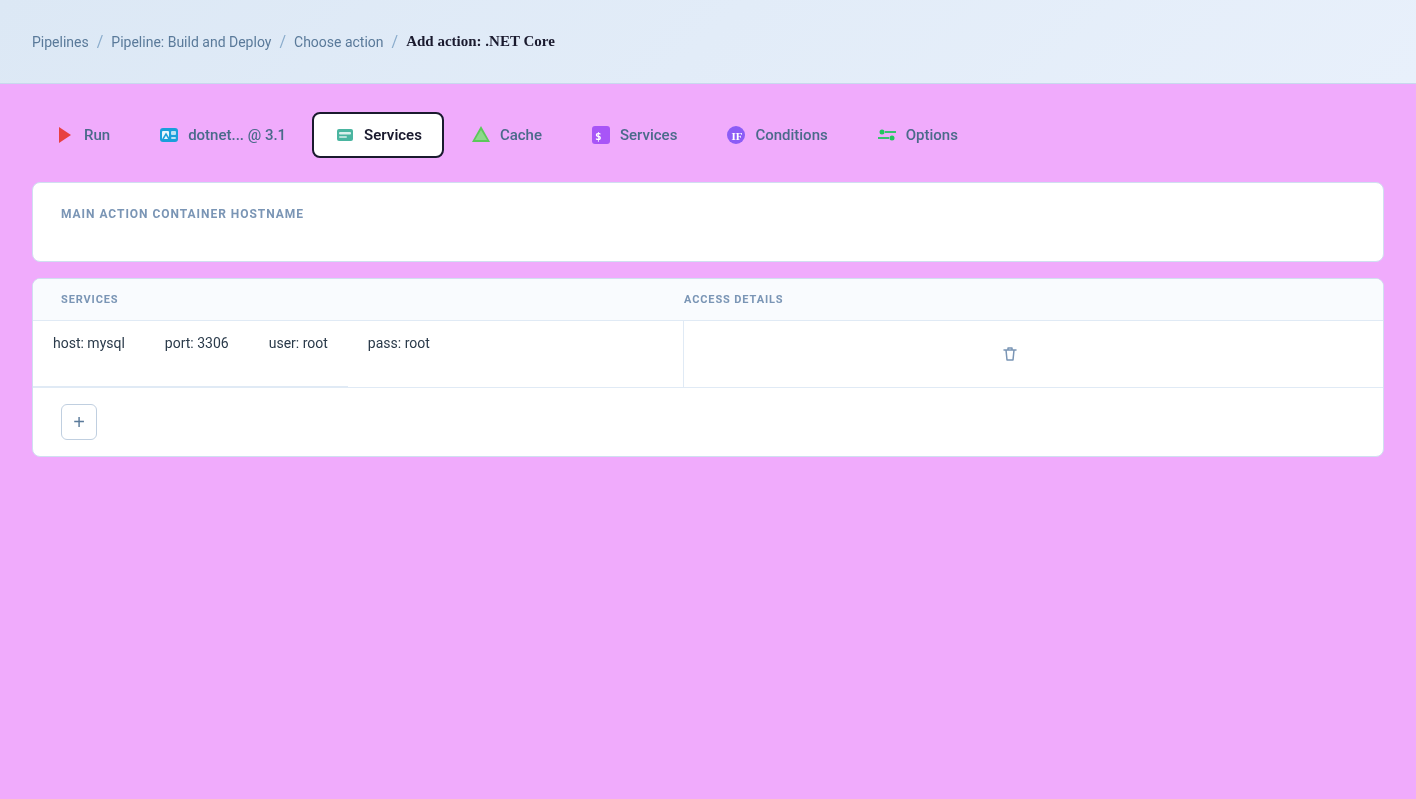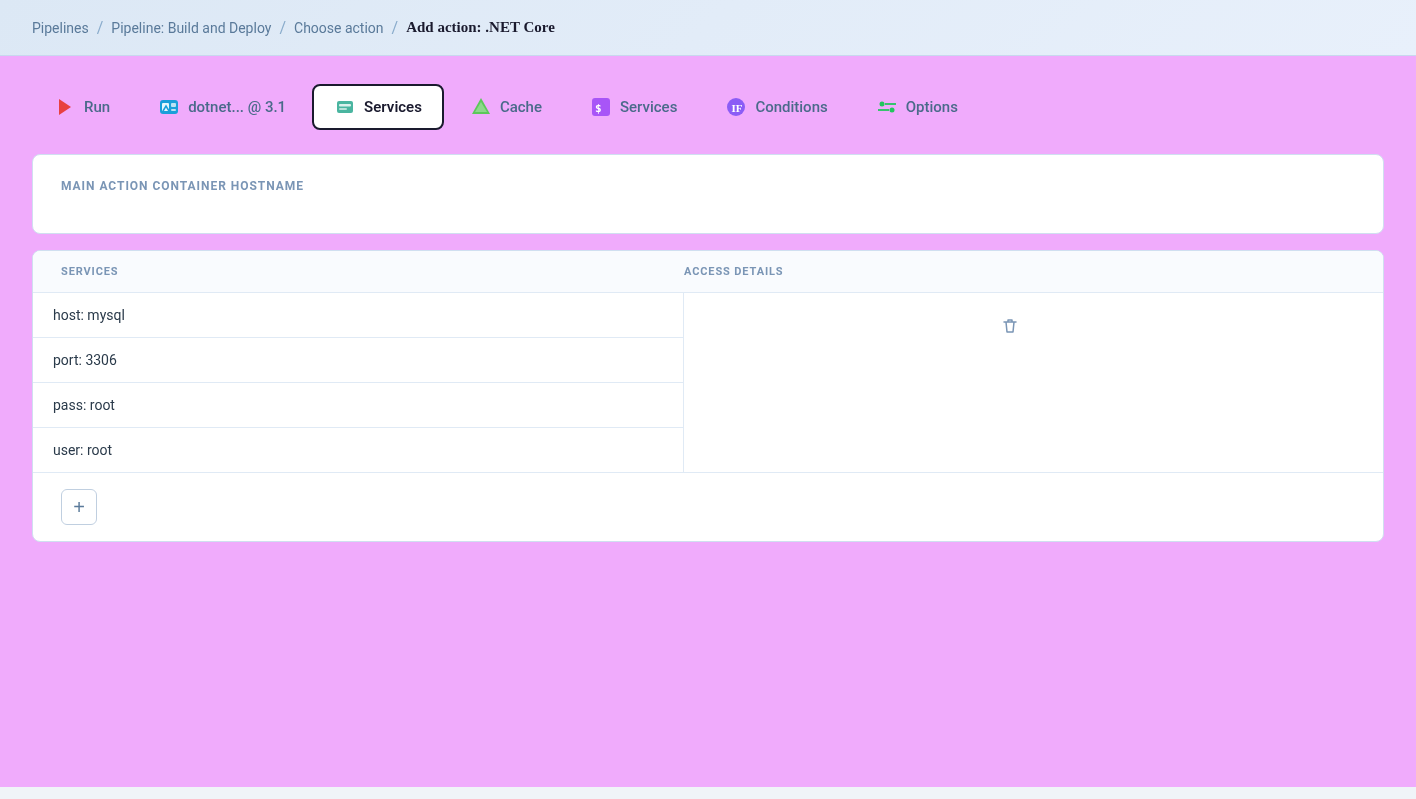--- a/index.html
+++ b/index.html
@@ -7,21 +7,21 @@
       font-family: -apple-system, BlinkMacSystemFont, 'Segoe UI', Roboto, sans-serif;
       background: #f0f4f8;
       min-height: 799px;
       color: #1a1a2e;
     }
 
     
     .breadcrumb-bar {
       background: linear-gradient(135deg, #dce8f5 0%, #e8f0fb 100%);
       padding: 0 32px;
-      height: 56px;
+      height: 84px;
       display: flex;
       align-items: center;
       border-bottom: 1px solid #c8d8ee;
     }
     .breadcrumb {
       display: flex;
       align-items: center;
       gap: 8px;
       font-size: 14px;
       color: #5a7a9a;
@@ -140,21 +140,20 @@
     .service-name-link {
       font-size: 15px;
       color: #1a6bb5;
       text-decoration: underline;
       cursor: pointer;
       font-weight: 500;
     }
 
     .access-details-col {
       display: flex;
-      flex-direction: column;
       border-right: 1px solid #e0eaf5;
     }
     .access-detail-row {
       padding: 14px 20px;
       font-size: 14px;
       color: #2a3a4a;
       border-bottom: 1px solid #e0eaf5;
     }
     .access-detail-row:last-child {
       border-bottom: none;
@@ -305,22 +304,22 @@
     <div class="services-table-header">
       <div class="table-col-header">SERVICES</div>
       <div class="table-col-header">ACCESS DETAILS</div>
       <div></div>
     </div>
 
     <div class="services-row">
       <div class="access-details-col">
         <div class="access-detail-row">host: mysql</div>
         <div class="access-detail-row">port: 3306</div>
+        <div class="access-detail-row">user: root</div>
         <div class="access-detail-row">pass: root</div>
-        <div class="access-detail-row">user: root</div>
       </div>
       <div class="delete-cell">
         <button class="delete-btn" title="Delete">
           <svg width="18" height="18" viewBox="0 0 18 18" fill="none">
             <path d="M3 5h12M7 5V3h4v2M5 5l1 10h6l1-10" stroke="#7a95b5" stroke-width="1.5" stroke-linecap="round" stroke-linejoin="round"></path>
           </svg>
         </button>
       </div>
     </div>
 

